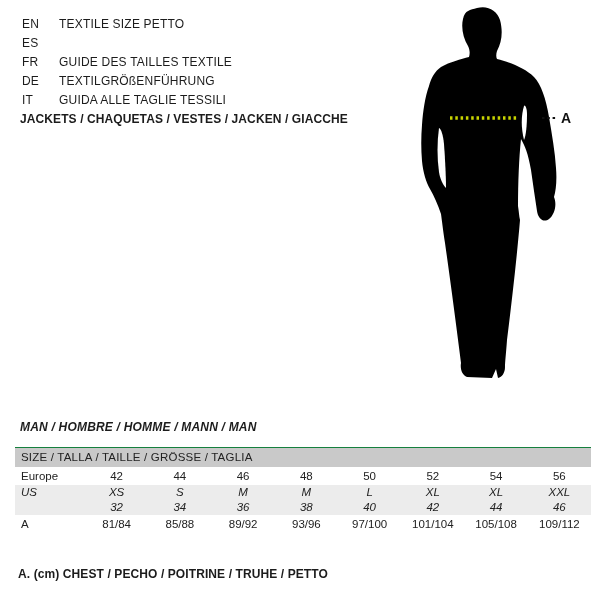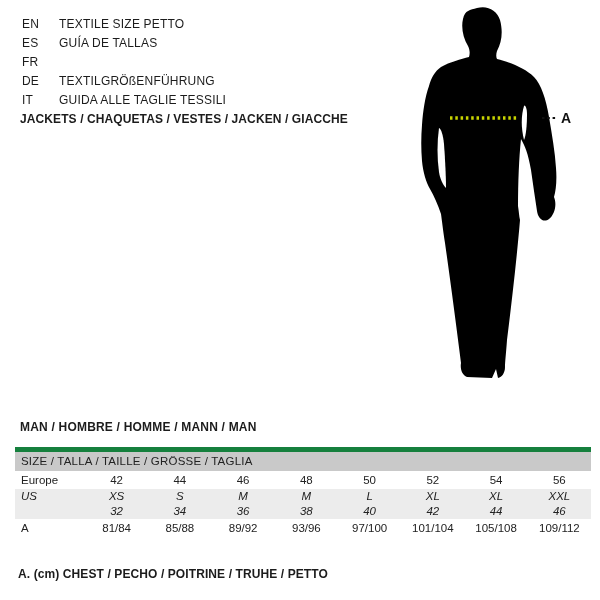--- a/index.html
+++ b/index.html
@@ -10,47 +10,47 @@
   }
   
   .lang-block{position:absolute;left:22px;top:15px;}
   .lang-row{display:flex;font-weight:normal;font-size:12px;line-height:19px;letter-spacing:.2px;}
   .lang-code{width:37px;flex:0 0 37px;}
   
   .cat-block{position:absolute;left:20px;top:112px;font-weight:bold;font-size:12px;line-height:15px;letter-spacing:.1px;}
   
   .figure-wrap{position:absolute;left:400px;top:0;width:200px;height:400px;}
   
-  .section-title{position:absolute;left:20px;top:420px;font-weight:bold;font-size:12px;letter-spacing:.2px;}
+  .section-title{position:absolute;left:20px;top:420px;font-weight:bold;font-size:12px;letter-spacing:.2px;font-style:italic;}
   
-  .size-table{position:absolute;left:15px;top:447px;width:576px;border-top:5px solid #15803d;font-size:11.5px;color:#222;}
+  .size-table{position:absolute;left:15px;top:447px;width:576px;border-top:1px solid #15803d;font-size:11.5px;color:#222;}
   .tbl-header{height:19px;line-height:19px;background:#c9c9c9;padding-left:6px;letter-spacing:.2px;color:#222;}
   .tbl-row{display:grid;grid-template-columns:70px repeat(8,1fr);}
   .tbl-row.h18{height:18px;line-height:18px;}
   .tbl-row.h15{height:15px;line-height:15px;}
   .tbl-row.shaded{background:#ececec;font-style:italic;}
   .cell-label{text-align:left;padding-left:6px;}
   .cell-val{text-align:center;}
   
   .footnote{position:absolute;left:18px;top:567px;font-weight:bold;font-size:12px;letter-spacing:.1px;}
 </style>
 </head>
 <body>
 
 <div class="lang-block">
   <div class="lang-row">
     <span class="lang-code">EN</span>
     <span>TEXTILE SIZE PETTO</span>
   </div>
   <div class="lang-row">
     <span class="lang-code">ES</span>
-    <span>GUÍA DE TALLAS</span>
   </div>
   <div class="lang-row">
     <span class="lang-code">FR</span>
+    <span>GUIDE DES TAILLES TEXTILE</span>
   </div>
   <div class="lang-row">
     <span class="lang-code">DE</span>
     <span>TEXTILGRÖßENFÜHRUNG</span>
   </div>
   <div class="lang-row">
     <span class="lang-code">IT</span>
     <span>GUIDA ALLE TAGLIE TESSILI</span>
   </div>
 </div>

